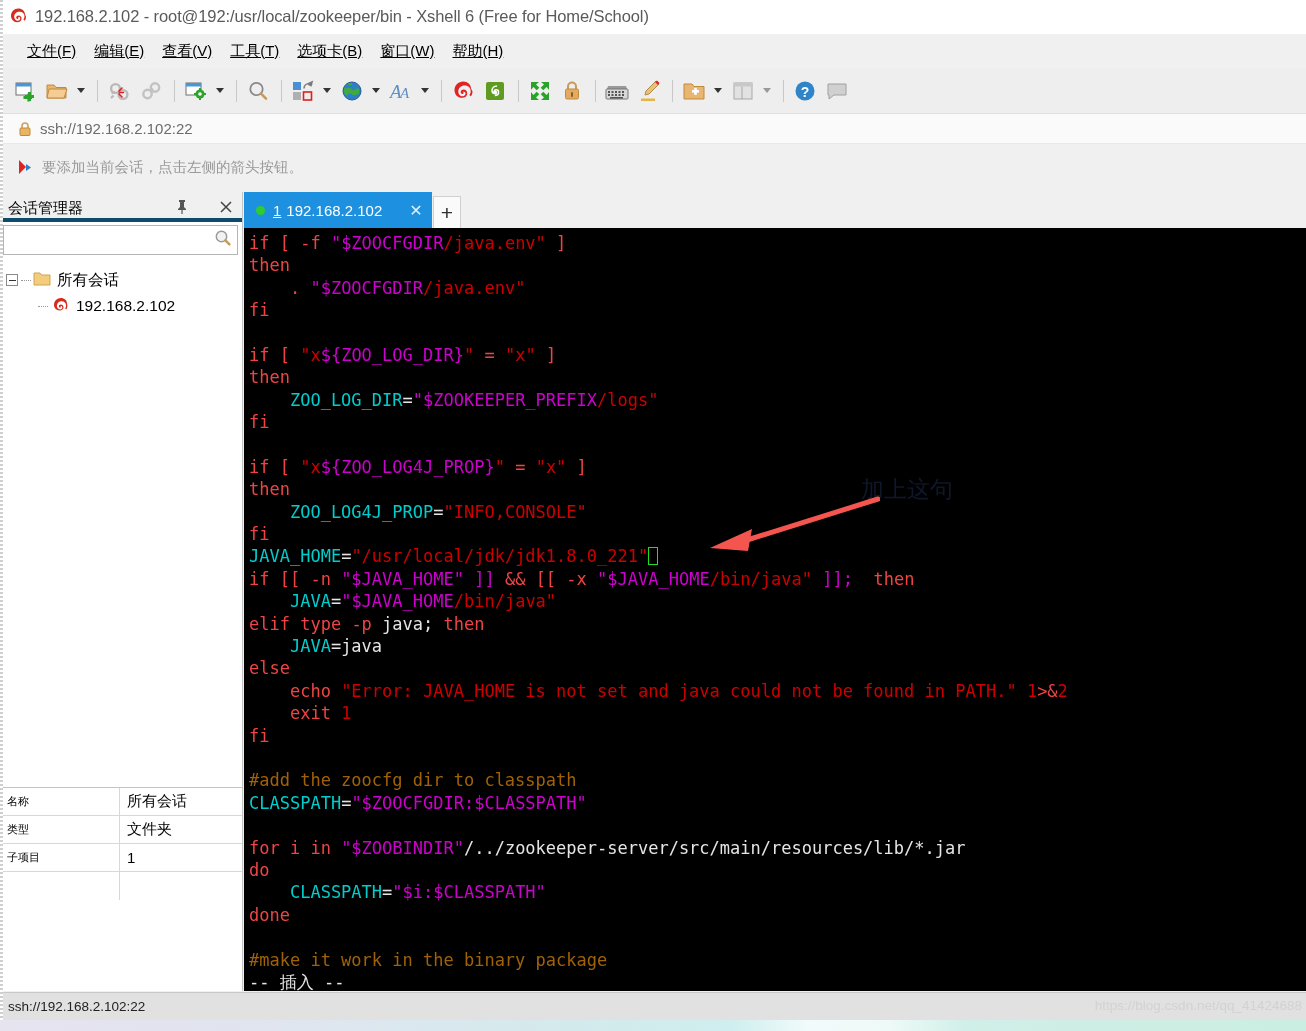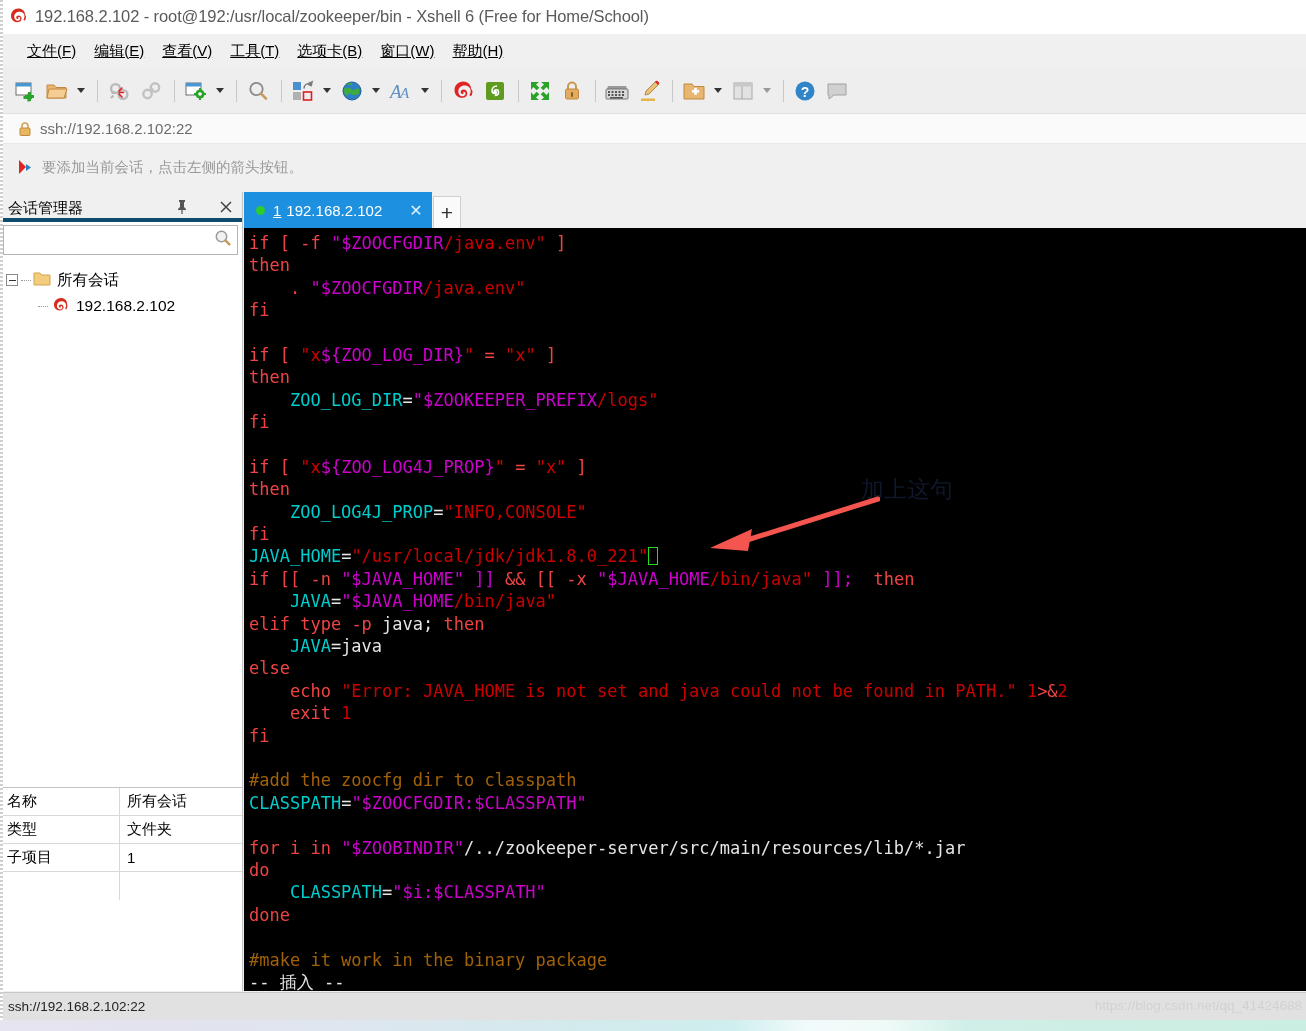--- a/index.html
+++ b/index.html
@@ -184,21 +184,21 @@
   .prop-row {
     display: flex;
     height: 28px;
     border-bottom: 1px solid #d8d8d8;
   }
   .prop-k {
     width: 120px; flex: 0 0 120px;
     border-right: 1px solid #d8d8d8;
     padding-left: 7px;
     display: flex; align-items: center;
-    font-size: 15px; color: #000;
+    font-size: 11px; color: #000;
   }
   .prop-v {
     flex: 1 1 auto;
     padding-left: 7px;
     display: flex; align-items: center;
     font-size: 15px; color: #000;
   }
   .prop-empty { height: 28px; display:flex; }
   .prop-empty .prop-k { border-right: 1px solid #d8d8d8; }
 

